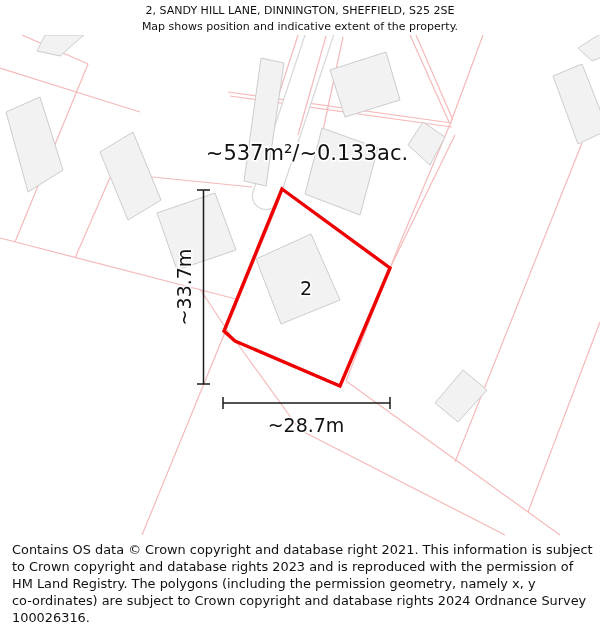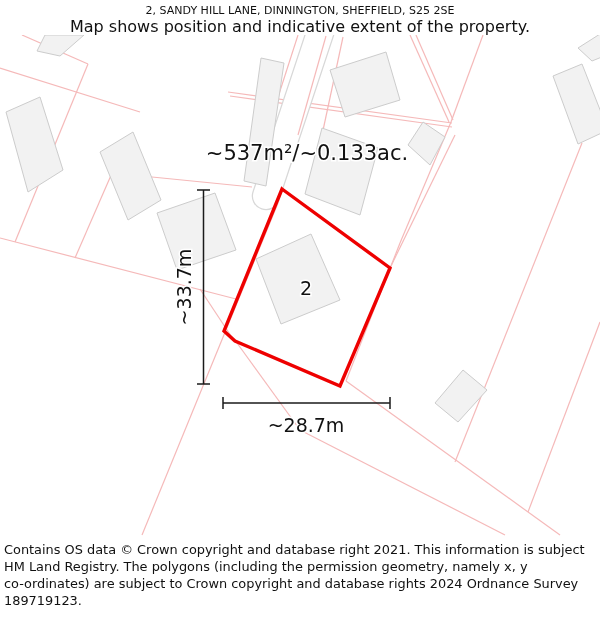--- a/index.html
+++ b/index.html
@@ -11,37 +11,37 @@
     --c-road-edge:#d8d8d8;
     --c-text:#111111;
   }
   html,body{margin:0;padding:0;background:#ffffff;}
   .page{
     position:relative;width:600px;height:625px;overflow:hidden;background:#fff;
     font-family:"DejaVu Sans","Liberation Sans",sans-serif;color:var(--c-text);
   }
   .map-header{height:35px;text-align:center;padding-top:3px;box-sizing:border-box;}
   .map-header .title{font-size:11px;line-height:16px;white-space:nowrap;}
-  .map-header .subtitle{font-size:16px;line-height:16px;white-space:nowrap;}
+  .map-header .subtitle{font-size:11px;line-height:16px;white-space:nowrap;}
   .map-svg{display:block;width:600px;height:502px;}
   .parcel-lines line{stroke:var(--c-parcel-line);stroke-width:1.2;fill:none;}
   .building{fill:var(--c-building-fill);stroke:var(--c-building-stroke);stroke-width:1;}
   .road-under{stroke:var(--c-road-edge);stroke-width:28.5;fill:none;stroke-linecap:round;}
   .road-over{stroke:#ffffff;stroke-width:26;fill:none;stroke-linecap:round;}
   .plot-outline{fill:none;stroke:var(--c-plot-outline);stroke-width:3.4;stroke-linejoin:miter;}
   .dim line{stroke:var(--c-dimension);stroke-width:1.5;}
   .map-label{
     fill:var(--c-text);stroke:#ffffff;stroke-width:3px;paint-order:stroke;
     text-anchor:middle;
   }
   .area-label{font-size:21px;}
   .dim-label{font-size:19px;}
   .plot-number{font-size:19px;}
   .map-footer{
-    padding:4px 6px 0 4px;font-size:12.9px;line-height:17px;color:var(--c-text);
+    padding:4px 6px 0 12px;font-size:12.9px;line-height:17px;color:var(--c-text);
   }
   .map-footer div{white-space:nowrap;}
 </style>
 </head>
 <body>
 
 <div class="page">
 
   <div class="map-header">
     <div class="title">2, SANDY HILL LANE, DINNINGTON, SHEFFIELD, S25 2SE</div>
@@ -116,18 +116,19 @@
       <text class="map-label dim-label" x="306" y="432">~28.7m</text>
     </g>
 
     <text class="map-label area-label" x="307" y="160">~537m²/~0.133ac.</text>
 
     <text class="map-label plot-number" x="306" y="295">2</text>
   </svg>
 
   <div class="map-footer">
     <div>Contains OS data © Crown copyright and database right 2021. This information is subject</div>
+    <div>to Crown copyright and database rights 2023 and is reproduced with the permission of</div>
     <div>HM Land Registry. The polygons (including the permission geometry, namely x, y</div>
     <div>co-ordinates) are subject to Crown copyright and database rights 2024 Ordnance Survey</div>
-    <div>189719123.</div>
+    <div>100026316.</div>
   </div>
 
 </div>
 
 </body></html>

